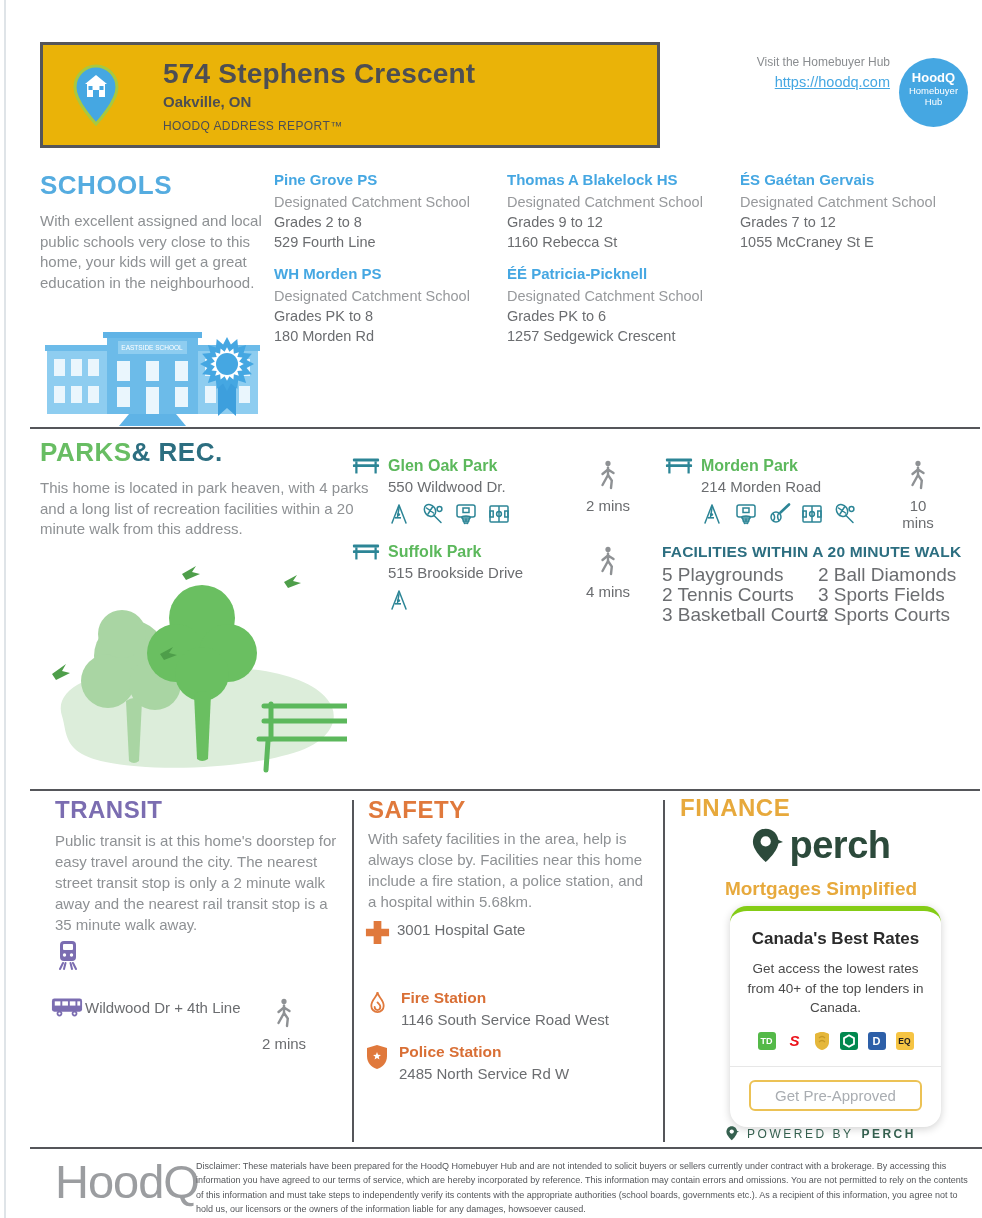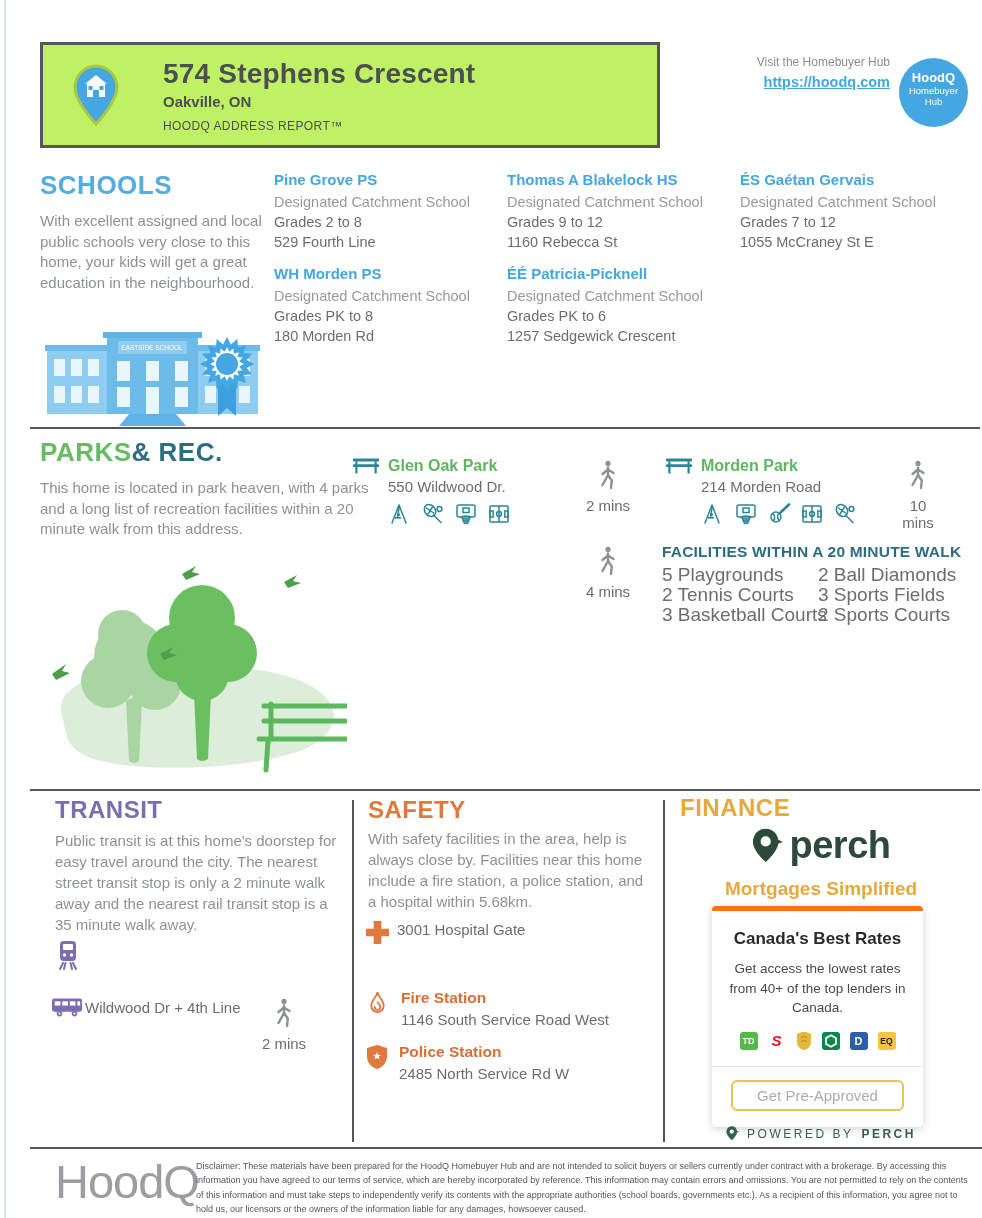--- a/index.html
+++ b/index.html
@@ -2,29 +2,29 @@
 <html><head>
 <meta charset="utf-8">
 <style>
   * { margin:0; padding:0; box-sizing:border-box; }
   body { background:#f4f6f7; font-family:"Liberation Sans", sans-serif; }
   #report { position:relative; width:982px; height:1218px; background:#ffffff; overflow:hidden; }
   .abs { position:absolute; }
 
   
   .edge-line { left:4px; top:0; width:2px; height:1218px; background:#dfe4e8; }
-  .header-box { left:40px; top:42px; width:620px; height:106px; border:3px solid #55565a; background:#bef264; display:flex; align-items:center; }
+  .header-box { left:40px; top:42px; width:620px; height:106px; border:3px solid #55565a; background:#eab308; display:flex; align-items:center; }
   .header-pin { margin-left:28px; width:50px; height:62px; flex:0 0 auto; }
   .header-text { margin-left:42px; }
   .addr-title { font-size:28px; font-weight:bold; color:#4d4e53; letter-spacing:0.2px; }
   .addr-city { font-size:15px; font-weight:bold; color:#4d4e53; margin-top:3px; }
   .addr-report { font-size:12px; font-weight:normal; color:#4d4e53; margin-top:9px; letter-spacing:0.4px; }
   .visit-block { left:700px; top:55px; width:190px; text-align:right; }
   .visit-text { font-size:12px; color:#8a8d90; }
-  .visit-link { display:inline-block; margin-top:5px; font-size:14.5px; color:#45a7e2; text-decoration:underline;font-weight:bold; }
+  .visit-link { display:inline-block; margin-top:5px; font-size:14.5px; color:#45a7e2; text-decoration:underline; }
   .hub-badge { left:899px; top:58px; width:69px; height:69px; border-radius:50%; background:#45a7e2; color:#fff; text-align:center; padding-top:13px; line-height:1.15; }
   .hub-badge .b1 { font-size:13px; font-weight:bold; display:block; }
   .hub-badge .b2 { font-size:9.5px; display:block; }
 
   
   .schools-title { left:40px; top:170px; font-size:26px; font-weight:bold; color:#55ace0; letter-spacing:0.5px; }
   .schools-desc { left:40px; top:211px; width:236px; font-size:15px; color:#8e9194; line-height:1.38; }
   .school-entry { width:230px; }
   .school-name { font-size:15px; font-weight:bold; color:#45a7e2; margin-bottom:4px; }
   .school-type { font-size:14.5px; color:#97999c; line-height:1.38; }
@@ -81,21 +81,21 @@
   .saf-police { left:366px; top:1042px; width:285px; }
   .saf-icon { flex:0 0 33px; padding-top:2px; }
   .saf-label { font-size:15.5px; font-weight:bold; color:#d96f35; line-height:1.25; }
   .saf-value { font-size:15px; color:#6b6d70; margin-top:4px; }
 
   .finance-title { left:680px; top:794px; font-size:24px; font-weight:bold; color:#e7a93c; letter-spacing:0.5px; }
   .perch-logo { left:680px; top:824px; width:282px; display:flex; justify-content:center; align-items:center; gap:7px; }
   .perch-logo svg { width:31px; height:40px; }
   .perch-word { font-size:38px; font-weight:bold; color:#2c4a3b; letter-spacing:-0.5px; }
   .perch-tagline { left:680px; top:878px; width:282px; text-align:center; font-size:19px; color:#e7a93c; font-weight:bold; }
-  .rate-card { left:712px; top:906px; width:211px; background:#fff; border-radius:4px; border-top:5px solid #f97316;
+  .rate-card { left:730px; top:906px; width:211px; background:#fff; border-radius:17px; border-top:5px solid #84cc16;
                box-shadow:0 2px 8px rgba(0,0,0,0.18); text-align:center; padding-top:18px; }
   .rate-head { font-size:17px; font-weight:bold; color:#2b2b2b; }
   .rate-body { font-size:13.5px; color:#4a4a4a; line-height:1.45; margin:10px 16px 0; }
   .lender-row { display:flex; justify-content:center; align-items:center; gap:10px; margin:14px 0 16px; }
   .lender { width:18px; height:18px; border-radius:3px; display:flex; align-items:center; justify-content:center; font-weight:bold; }
   .ld-td { background:#54b948; color:#fff; font-size:9px; }
   .ld-scotia { background:#fff; color:#ec111a; font-size:15px; font-style:italic; }
   .ld-bmo { background:#2d5fa8; color:#fff; font-size:11px; }
   .ld-eq { background:#f6c443; color:#231f20; font-size:8.5px; }
   .card-divider { border-top:1px solid #e7e7e7; }
@@ -319,20 +319,40 @@
   <div class="abs walk wk-morden">
     <svg viewBox="0 0 20 30" fill="none" stroke="#8e9194" stroke-width="2.4" stroke-linecap="round">
         <circle cx="10" cy="3.4" r="2.6" fill="#8e9194" stroke="none"></circle>
         <path d="M10 7.5 L10 15"></path>
         <path d="M10 9.5 L4.5 14 M10 9.5 L15.5 13"></path>
         <path d="M10 15 L4.5 25 M10 15 L13.8 20.5 L13 28"></path>
       </svg>
     <div class="walk-time">10 mins</div>
   </div>
 
+  <div class="abs park-entry pe-suffolk">
+    <svg class="park-bench" viewBox="0 0 30 18" fill="#2c8596">
+      <rect x="1" y="1" width="28" height="3.2" rx="1"></rect>
+        <rect x="1" y="7" width="28" height="3.2" rx="1"></rect>
+      <rect x="3.5" y="4" width="2.4" height="13"></rect>
+        <rect x="24.1" y="4" width="2.4" height="13"></rect>
+    </svg>
+    <div class="park-body">
+      <div class="park-name">Suffolk Park</div>
+      <div class="park-addr">515 Brookside Drive</div>
+      <div class="amenity-row">
+        <svg viewBox="0 0 24 24" fill="none" stroke="#2c8596" stroke-width="1.5" stroke-linecap="round">
+            <path d="M4 21 L11 3 M18 21 L11 3"></path>
+            <path d="M11 6 L9.5 15"></path>
+            <rect x="7" y="15" width="6" height="1.6" fill="#2c8596" stroke="none"></rect>
+            <circle cx="10.5" cy="12.5" r="1.6" fill="#2c8596" stroke="none"></circle>
+          </svg>
+      </div>
+    </div>
+  </div>
   <div class="abs walk wk-suffolk">
     <svg viewBox="0 0 20 30" fill="none" stroke="#8e9194" stroke-width="2.4" stroke-linecap="round">
         <circle cx="10" cy="3.4" r="2.6" fill="#8e9194" stroke="none"></circle>
         <path d="M10 7.5 L10 15"></path>
         <path d="M10 9.5 L4.5 14 M10 9.5 L15.5 13"></path>
         <path d="M10 15 L4.5 25 M10 15 L13.8 20.5 L13 28"></path>
       </svg>
     <div class="walk-time">4 mins</div>
   </div>
 

